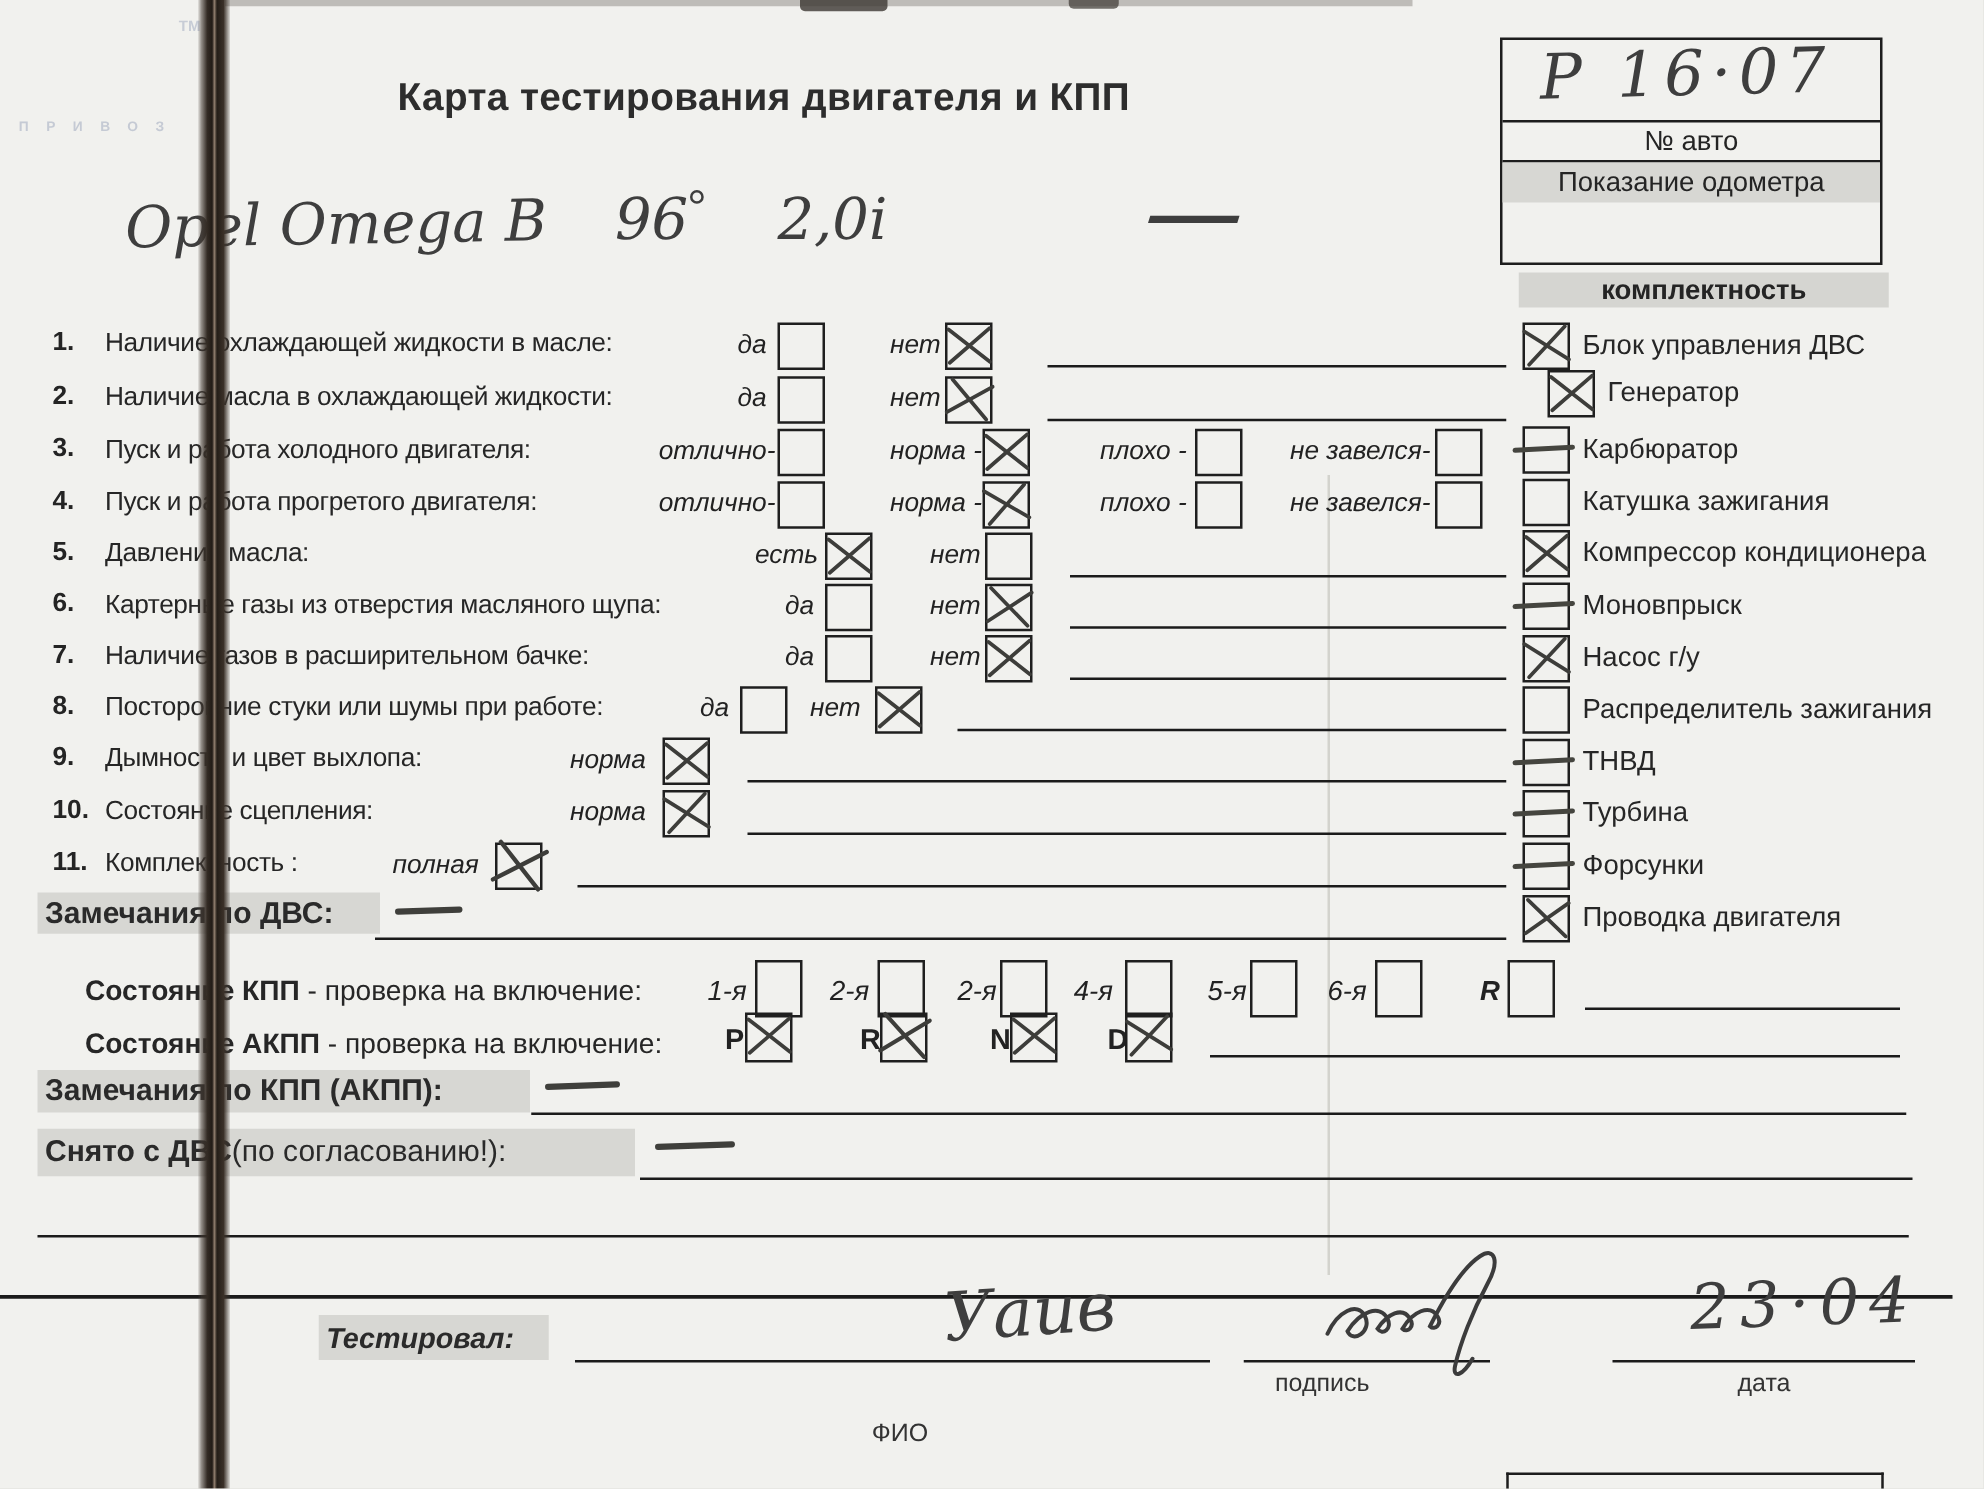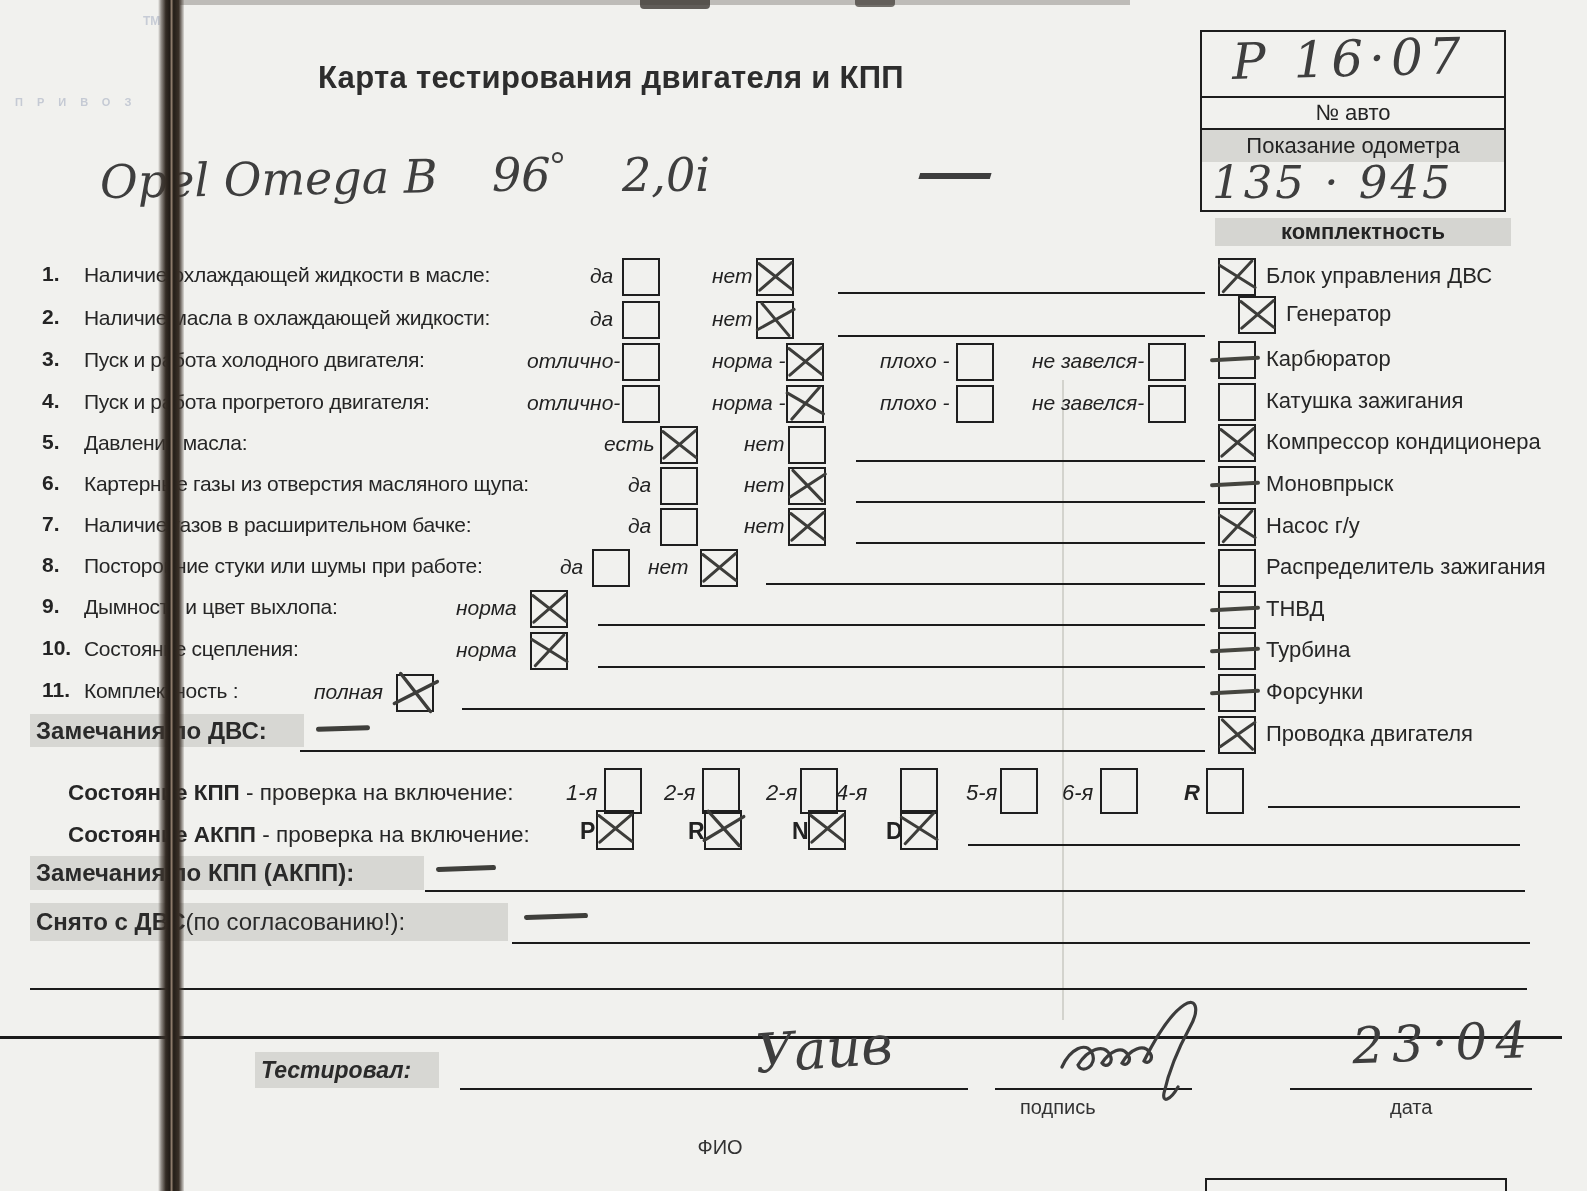--- a/index.html
+++ b/index.html
@@ -90,21 +90,20 @@
   <div class="hw" style="left:622px;top:148px;font-size:46px;">2,0i</div>
   <div class="hw" style="left:930px;top:142px;font-size:50px;font-weight:bold;transform:scaleX(1.6);">—</div>
 
   <div class="idbox">
     <div class="hline" style="top:64px;"></div>
     <div class="hline" style="top:96px;"></div>
     <div class="idrow-label shaded" style="top:98px;height:32px;line-height:32px;">Показание одометра</div>
     <div class="idrow-label" style="top:66px;line-height:30px;">№ авто</div>
   </div>
   <div class="hw" style="left:1232px;top:30px;font-size:50px;letter-spacing:6px;transform:rotate(-1.5deg);">Р 16·07</div>
-  <div class="hw" style="left:1212px;top:156px;font-size:45px;letter-spacing:3px;">135 · 945</div>
 
   <div class="comp-header">комплектность</div>
   <div>
       <div class="comp-row" style="top: 258px;">
         <div class="cb comp-box">
           <span class="xmark" style="transform: rotate(-6deg);"></span>
         </div>
         <div class="comp-label">Блок управления ДВС</div>
       </div>
       <div class="comp-row" style="top: 296px; margin-left: 20px;">
@@ -285,21 +284,21 @@
   <div class="hdash" style="left:316px;top:726px;width:54px;"></div>
   <div class="fill-line" style="left:300px;top:750px;width:905px;"></div>
 
   <div class="kpp-text" style="left:68px;top:780px;"><b>Состояние КПП</b><span> - проверка на включение:</span></div>
   <span class="gear-label" style="left:566px;top:780px;">1-я</span>
   <div class="cb cb-tall" style="left:604px;top:768px;"></div>
   <span class="gear-label" style="left:664px;top:780px;">2-я</span>
   <div class="cb cb-tall" style="left:702px;top:768px;"></div>
   <span class="gear-label" style="left:766px;top:780px;">2-я</span>
   <div class="cb cb-tall" style="left:800px;top:768px;"></div>
-  <span class="gear-label" style="left:836px;top:780px;">4-я</span>
+  <span class="gear-label" style="left:859px;top:780px;">4-я</span>
   <div class="cb cb-tall" style="left:900px;top:768px;"></div>
   <span class="gear-label" style="left:966px;top:780px;">5-я</span>
   <div class="cb cb-tall" style="left:1000px;top:768px;"></div>
   <span class="gear-label" style="left:1062px;top:780px;">6-я</span>
   <div class="cb cb-tall" style="left:1100px;top:768px;"></div>
   <span class="gear-label" style="left:1184px;top:780px;font-weight:bold;">R</span>
   <div class="cb cb-tall" style="left:1206px;top:768px;"></div>
   <div class="fill-line" style="left:1268px;top:806px;width:252px;"></div>
 
   <div class="kpp-text" style="left:68px;top:822px;"><b>Состояние АКПП</b><span> - проверка на включение:</span></div>

